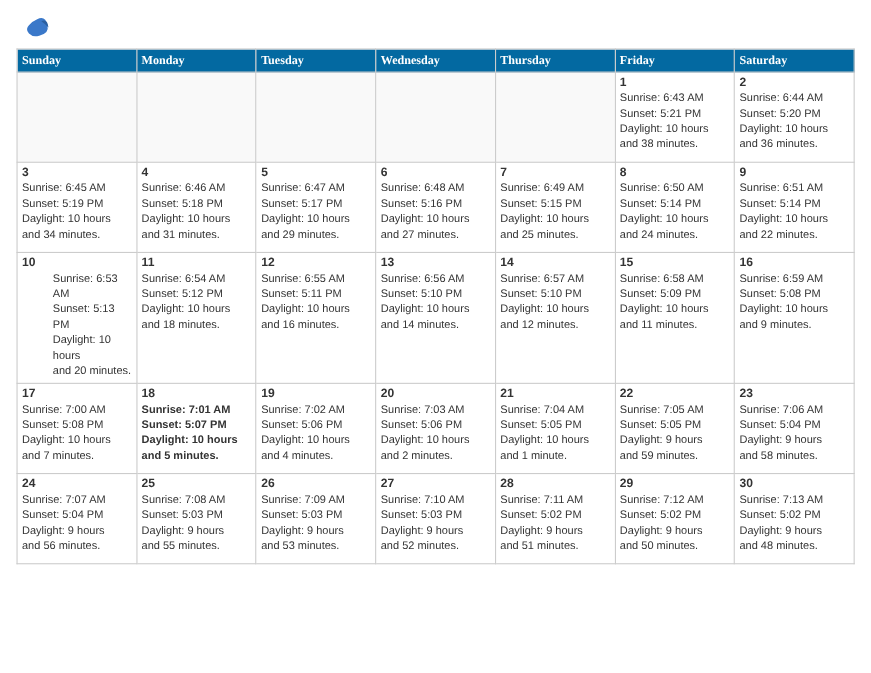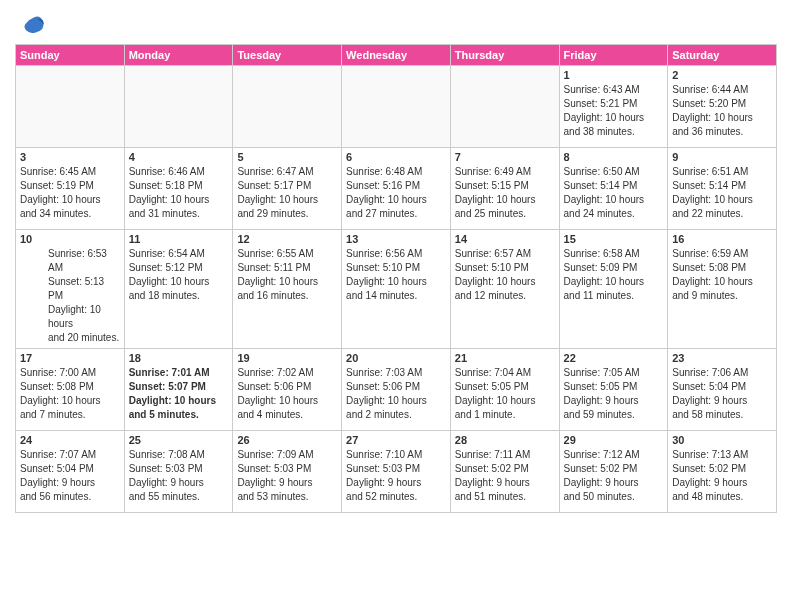--- a/index.html
+++ b/index.html
@@ -50,27 +50,28 @@
     .subtitle {
       font-size: 14px;
       color: #555;
     }
     table {
       width: 100%;
       border-collapse: collapse;
       table-layout: fixed;
     }
     th {
-      background-color: #ec4899;
+      background-color: #0369a1;
       color: #fff;
       font-size: 11px;
       font-weight: bold;
       padding: 4px 4px;
       text-align: left;
       border: 1px solid #ccc;
+      font-family: Liberation Serif, serif;
     }
     td {
       vertical-align: top;
       border: 1px solid #ccc;
       padding: 3px 4px;
       font-size: 9.5px;
       color: #333;
       height: 82px;
       background: #fff;
     }

